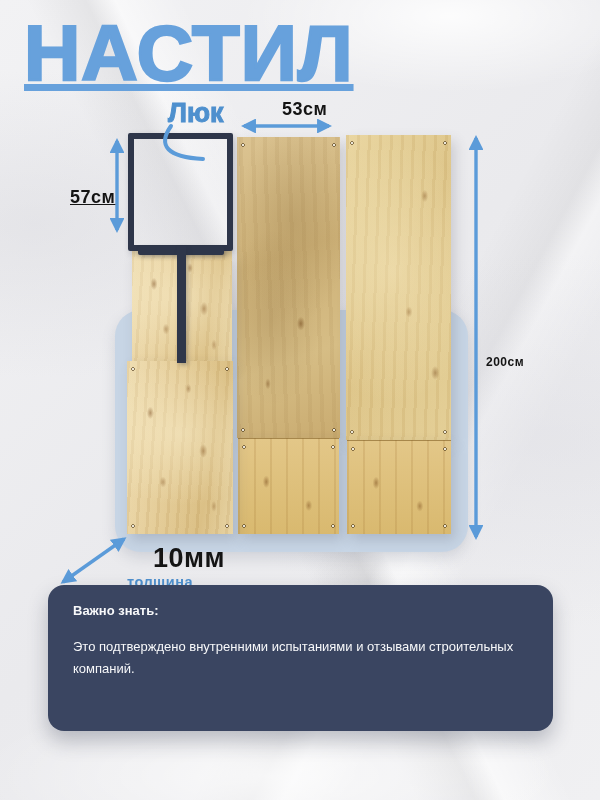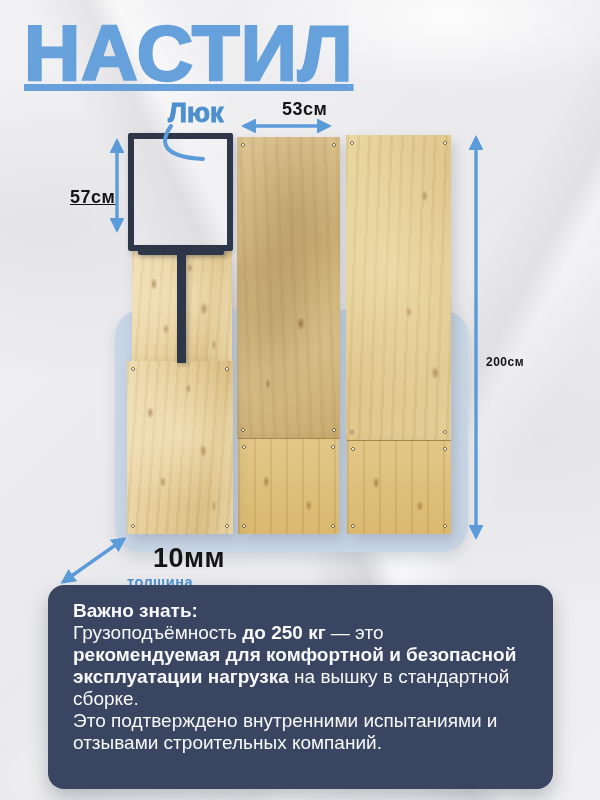--- a/index.html
+++ b/index.html
@@ -96,28 +96,28 @@
   .label{position:absolute;font-weight:800;color:var(--text-dark);line-height:1;}
   .label-hatch{left:168px;top:100px;font-size:27px;font-weight:900;color:var(--label-blue);text-align:center;
     -webkit-text-stroke:1px var(--label-blue);}
   .label-53{left:262px;top:100px;font-size:18px;letter-spacing:.5px;margin-left:20px;}
   .label-57{left:70px;top:188px;font-size:18px;letter-spacing:.5px;text-decoration:underline;}
   .label-200{left:486px;top:356px;font-size:12px;letter-spacing:.5px;}
   .label-10mm{left:115px;top:545px;font-size:27px;font-weight:900;letter-spacing:.5px;margin-left:38px;}
   .label-tolshina{left:119px;top:575px;font-size:14.5px;font-weight:800;color:var(--label-blue);letter-spacing:.5px;margin-left:8px;}
 
   
-  .info-box{position:absolute;left:48px;top:585px;width:505px;height:204px;
+  .info-box{position:absolute;left:48px;top:585px;width:505px;height:146px;
     border-radius:16px;background:var(--info-box-navy);
     box-shadow:0 10px 20px rgba(40,45,70,.28);
     padding:15px 25px 16px;color:var(--info-text-white);
-    font-size:19px;line-height:22px;}
+    font-size:13px;line-height:22px;}
   .info-box .heading{font-weight:800;}
   .info-box .p1 b{font-weight:800;}
-  .info-box .p2{}
+  .info-box .p2{margin-top:14px;}
 </style>
 </head>
 <body>
 
 <div class="canvas">
 
   <div class="bg"></div>
 
   <h1 class="title">НАСТИЛ</h1>
 
@@ -149,17 +149,16 @@
 
   <div class="label label-hatch">Люк</div>
   <div class="label label-53">53см</div>
   <div class="label label-57">57см</div>
   <div class="label label-200">200см</div>
   <div class="label label-10mm">10мм</div>
   <div class="label label-tolshina">толщина</div>
 
   <div class="info-box">
     <p class="heading">Важно знать:</p>
-    <p class="p1"><span>Грузоподъёмность </span><b>до 250 кг</b><span> — это </span><b>рекомендуемая для комфортной и безопасной эксплуатации нагрузка</b><span> на вышку в стандартной сборке.</span></p>
     <p class="p2">Это подтверждено внутренними испытаниями и отзывами строительных компаний.</p>
   </div>
 
 </div>
 
 </body></html>

